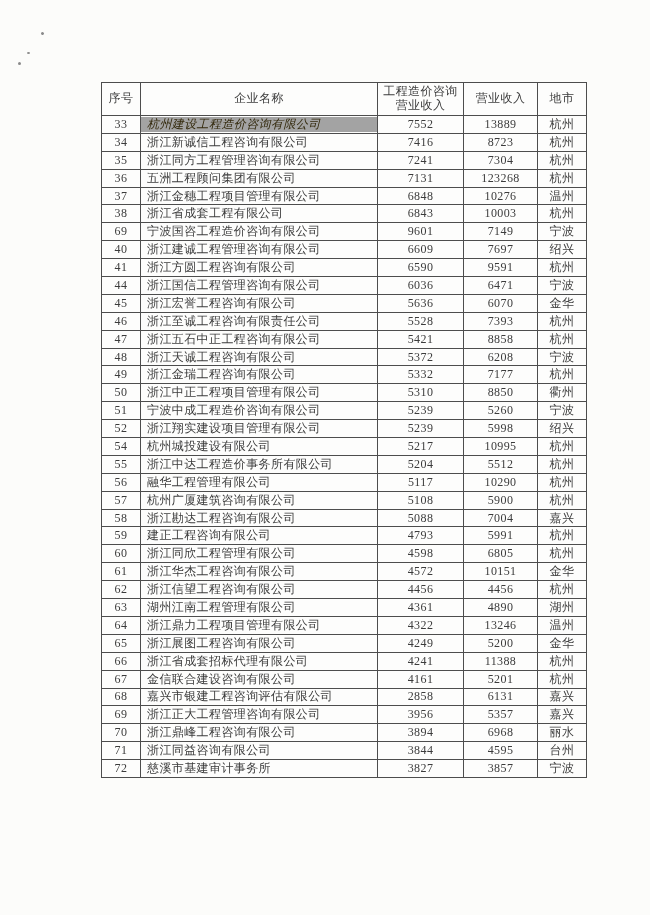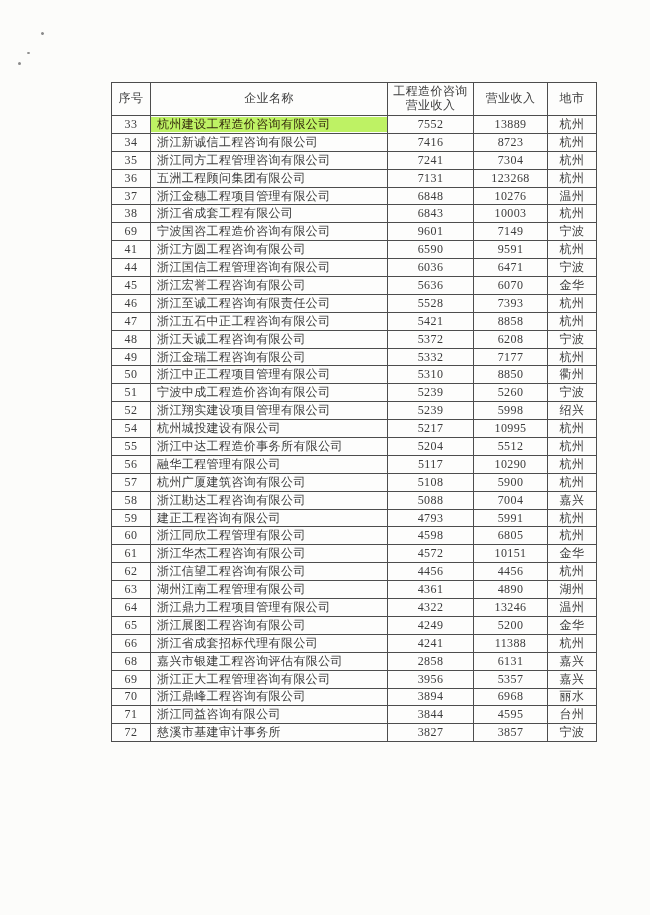--- a/index.html
+++ b/index.html
@@ -19,21 +19,21 @@
     position: absolute;
     background: #8a8a8a;
     border-radius: 50%;
   }
   #speck1 { left: 41px; top: 32px;  width: 3px; height: 3px; transform: rotate(30deg); }
   #speck2 { left: 27px; top: 52px;  width: 3px; height: 2px; }
   #speck3 { left: 18px; top: 62px;  width: 3px; height: 3px; }
 
   .table-wrap {
     position: absolute;
-    left: 111px;
+    left: 101px;
     top: 82px;
     width: 485px;
   }
   table {
     border-collapse: collapse;
     table-layout: fixed;
     width: 485px;
     background: #fdfdfc;
   }
   th, td {
@@ -96,21 +96,21 @@
         <th>企业名称</th>
         <th>工程造价咨询营业收入</th>
         <th>营业收入</th>
         <th>地市</th>
       </tr>
     </thead>
     <tbody>
         <tr>
           <td>33</td>
           <td class="c-name">
-            <span class="highlight" style="background: #bef264;">杭州建设工程造价咨询有限公司</span>
+            <span class="highlight" style="background: #a3a3a3; font-style: italic;">杭州建设工程造价咨询有限公司</span>
           </td>
           <td>7552</td>
           <td>13889</td>
           <td>杭州</td>
         </tr>
         <tr>
           <td>34</td>
           <td class="c-name">浙江新诚信工程咨询有限公司</td>
           <td>7416</td>
           <td>8723</td>
@@ -145,20 +145,27 @@
           <td>杭州</td>
         </tr>
         <tr>
           <td>69</td>
           <td class="c-name">宁波国咨工程造价咨询有限公司</td>
           <td>9601</td>
           <td>7149</td>
           <td>宁波</td>
         </tr>
         <tr>
+          <td>40</td>
+          <td class="c-name">浙江建诚工程管理咨询有限公司</td>
+          <td>6609</td>
+          <td>7697</td>
+          <td>绍兴</td>
+        </tr>
+        <tr>
           <td>41</td>
           <td class="c-name">浙江方圆工程咨询有限公司</td>
           <td>6590</td>
           <td>9591</td>
           <td>杭州</td>
         </tr>
         <tr>
           <td>44</td>
           <td class="c-name">浙江国信工程管理咨询有限公司</td>
           <td>6036</td>
@@ -306,20 +313,27 @@
           <td>金华</td>
         </tr>
         <tr>
           <td>66</td>
           <td class="c-name">浙江省成套招标代理有限公司</td>
           <td>4241</td>
           <td>11388</td>
           <td>杭州</td>
         </tr>
         <tr>
+          <td>67</td>
+          <td class="c-name">金信联合建设咨询有限公司</td>
+          <td>4161</td>
+          <td>5201</td>
+          <td>杭州</td>
+        </tr>
+        <tr>
           <td>68</td>
           <td class="c-name">嘉兴市银建工程咨询评估有限公司</td>
           <td>2858</td>
           <td>6131</td>
           <td>嘉兴</td>
         </tr>
         <tr>
           <td>69</td>
           <td class="c-name">浙江正大工程管理咨询有限公司</td>
           <td>3956</td>

